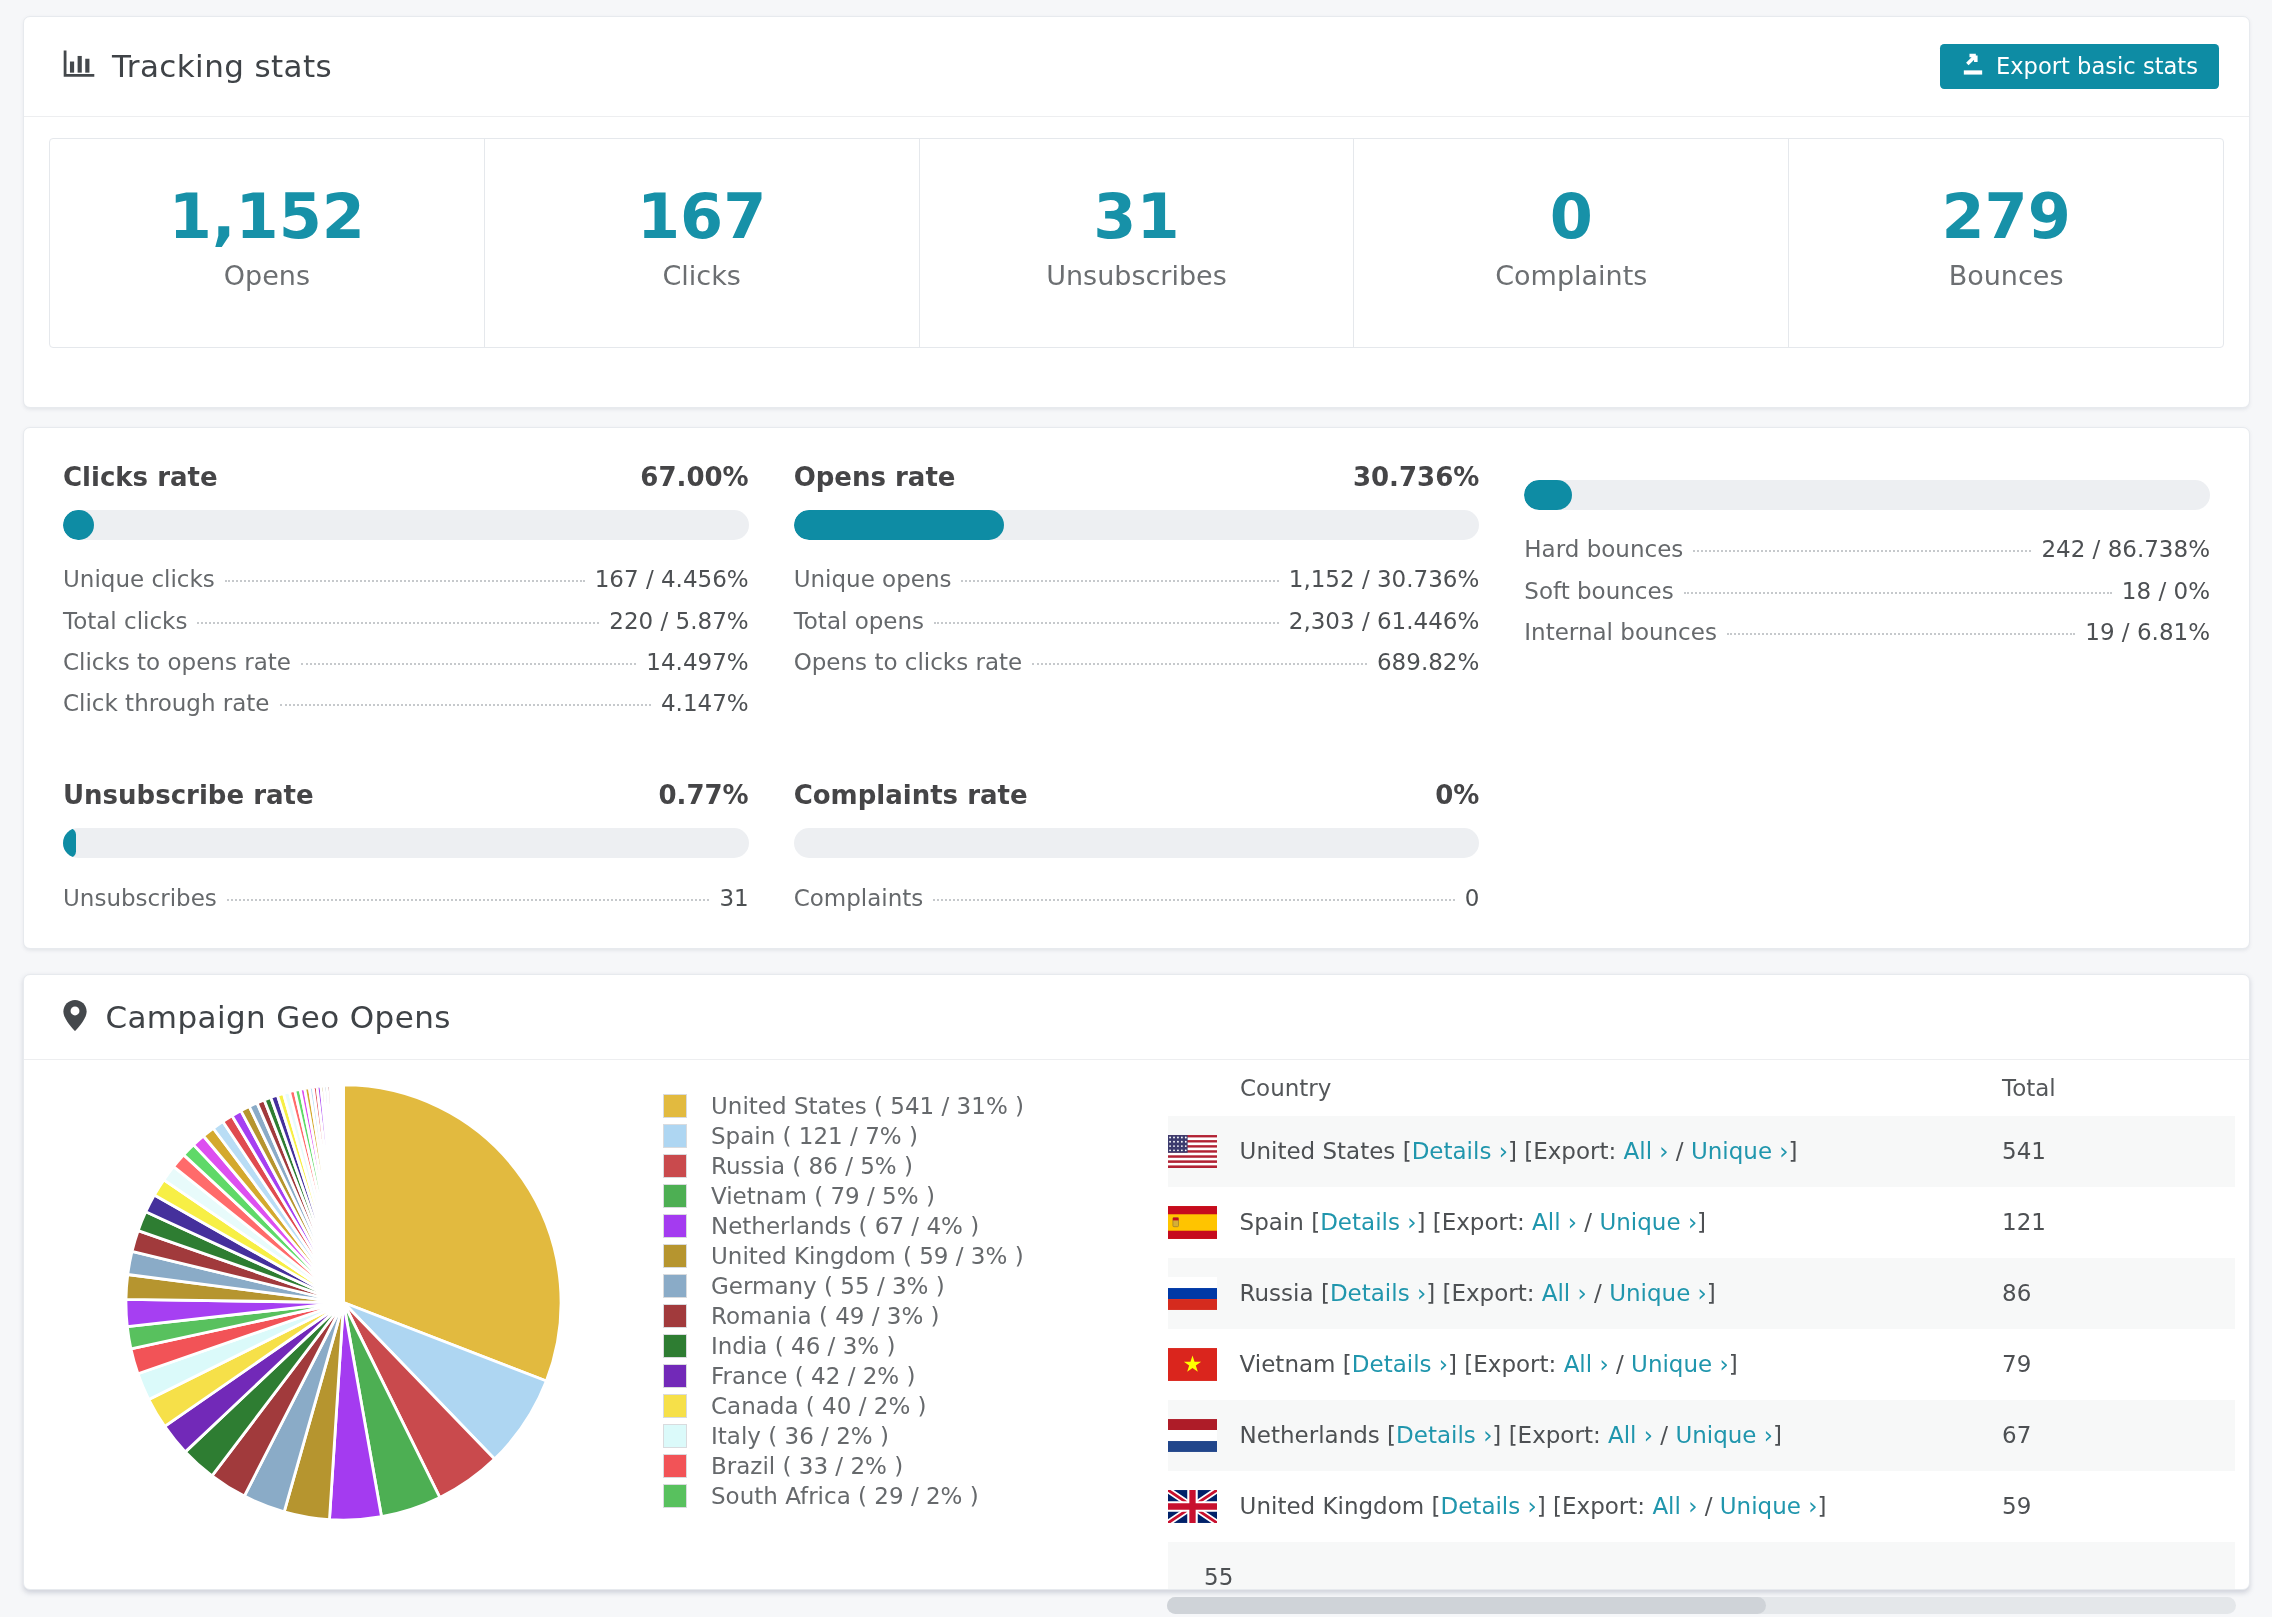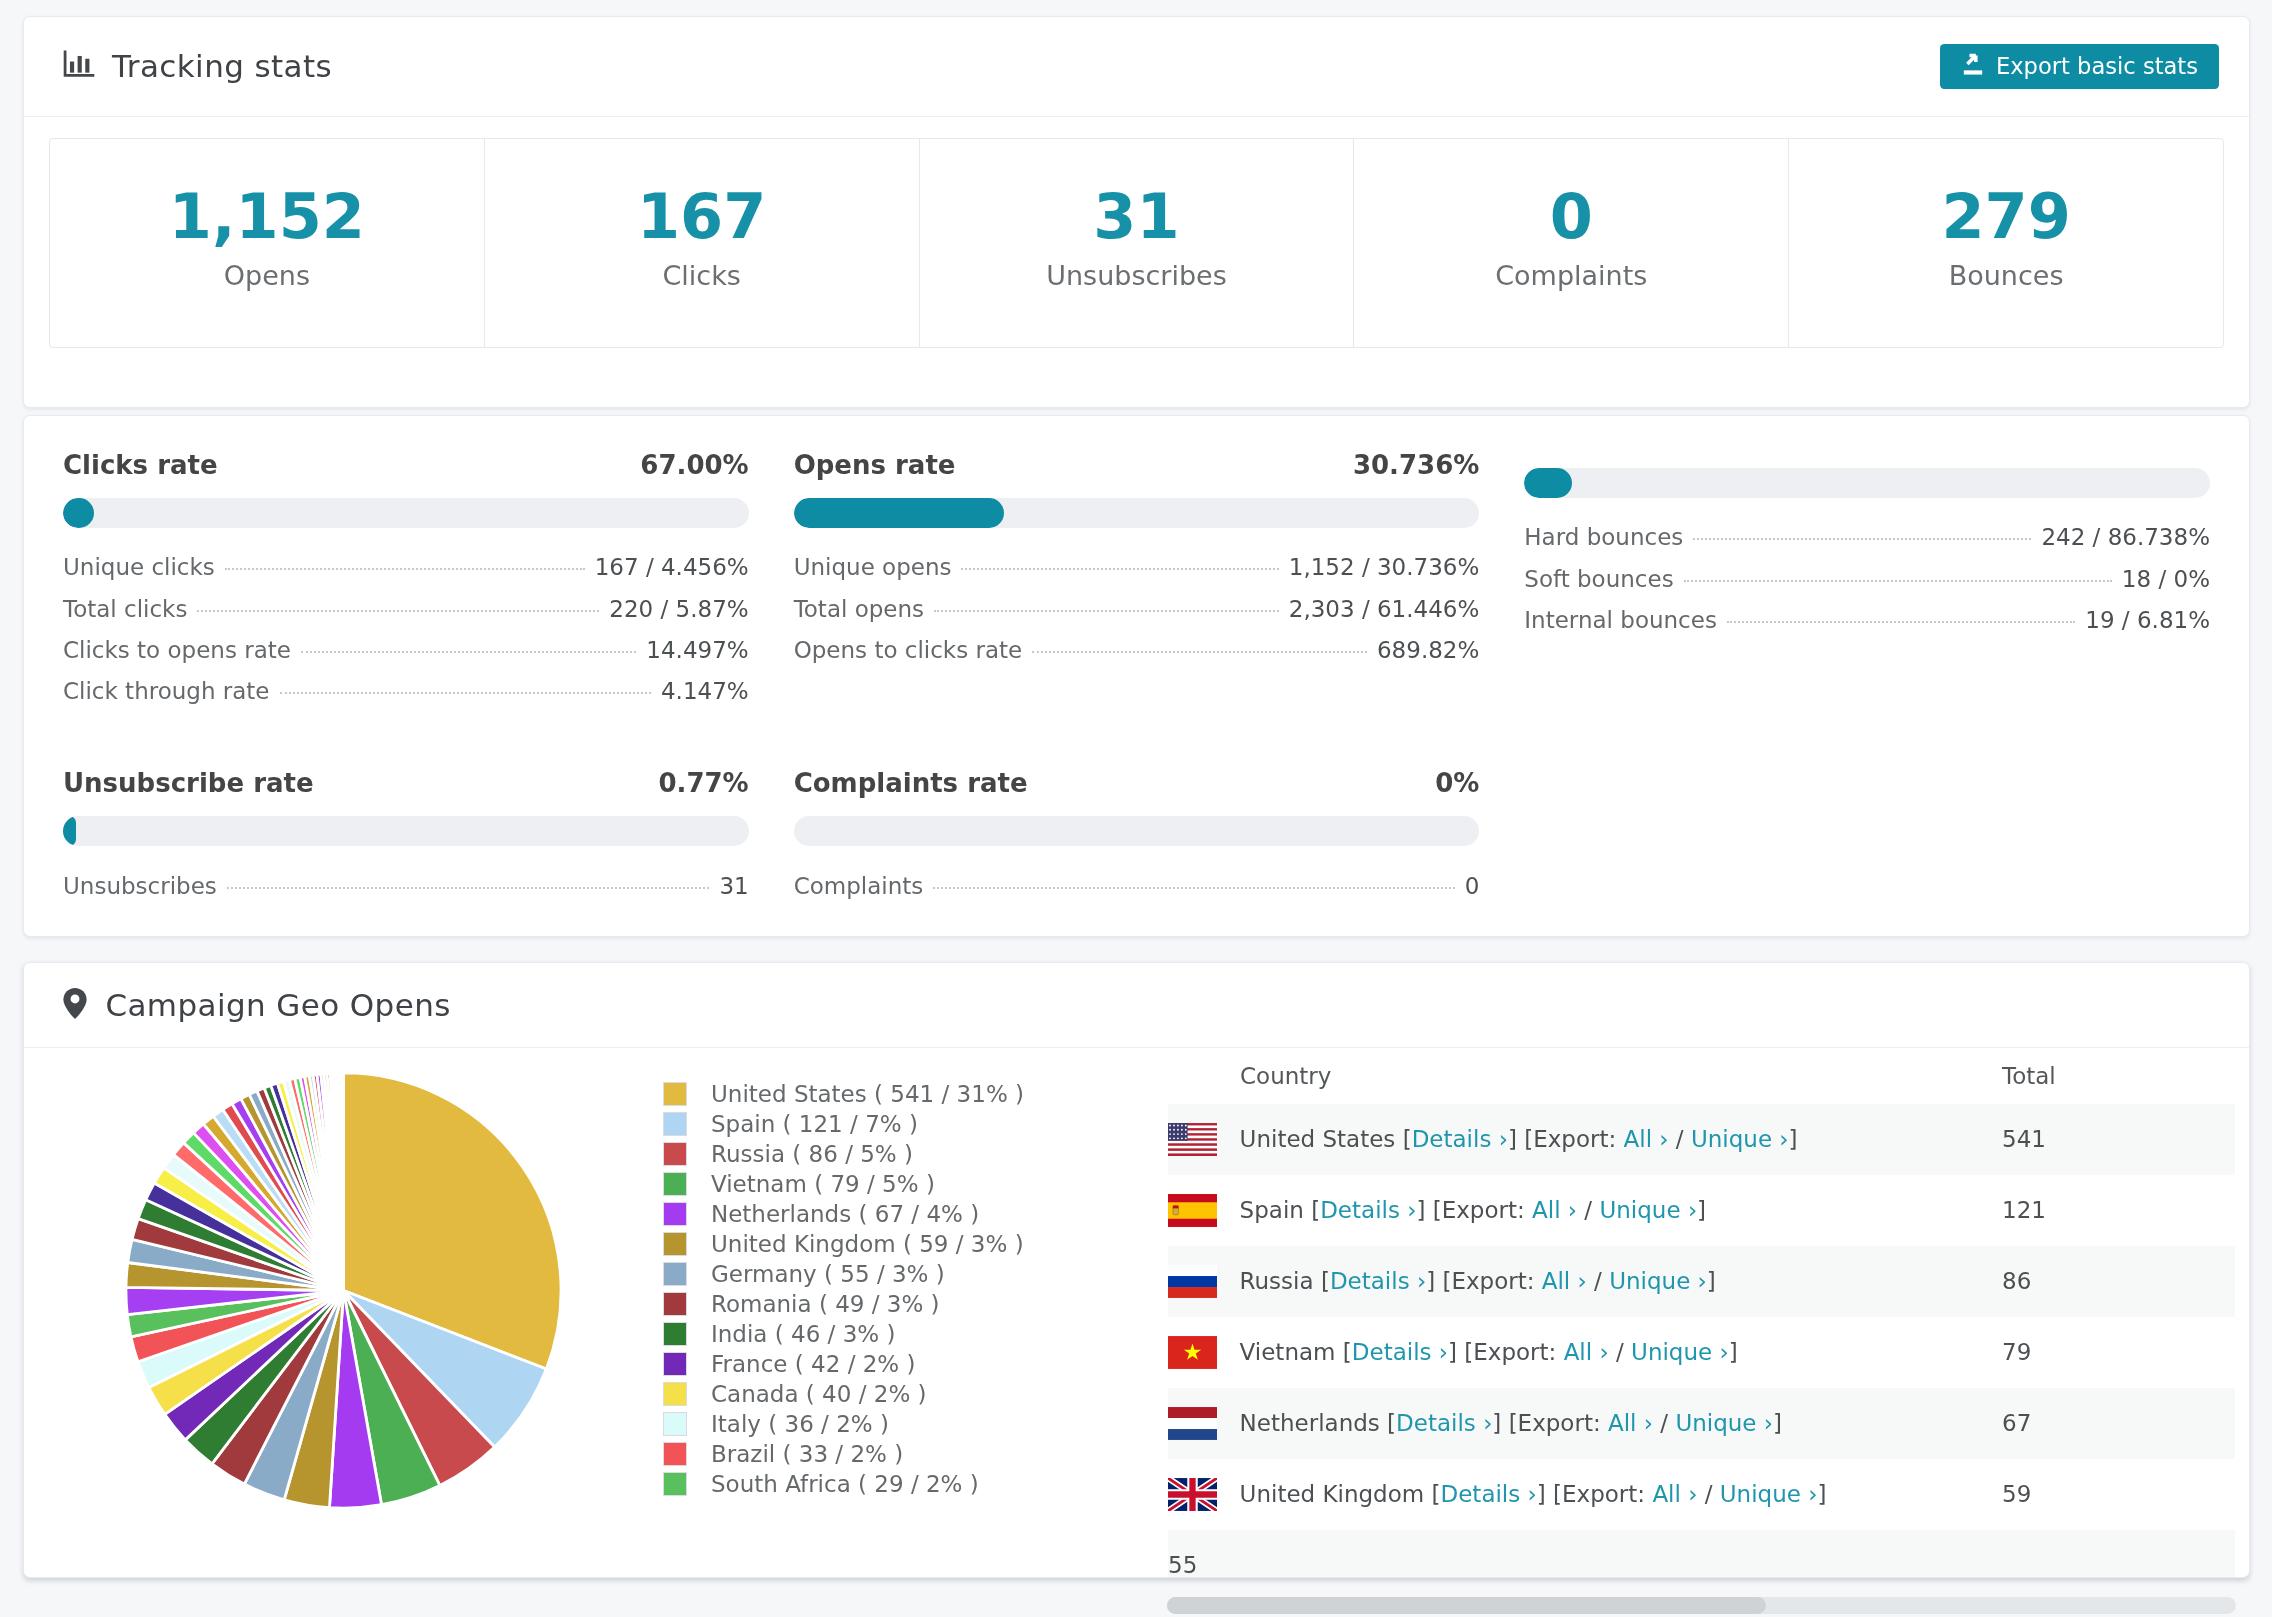--- a/index.html
+++ b/index.html
@@ -19,21 +19,21 @@
   .btn-export { display:flex; align-items:center; gap:11.3px; background:#0e8ca4; color:#fff;
     border:none; border-radius:4.2px; height:45px; padding:0 21px; font-size:22.6px;
     font-family:inherit; cursor:pointer; }
   .stats-row { display:flex; margin:21px 25px 12px; border:0.7px solid #e5e8ec; border-radius:4px;align-items:center; }
   .stat-cell { flex:1; text-align:center; padding:45px 0 56px; border-right:0.7px solid #e5e8ec; }
   .stat-cell:last-child { border-right:none; }
   .stat-value { font-size:62px; font-weight:700; color:#1791a8; line-height:1.05; }
   .stat-label { font-size:27px; color:#6c6f72; margin-top:11.3px; }
 
   
-  .card-rates { height:522px; margin-top:7px; padding:34px 39px 0; }
+  .card-rates { height:522px; margin-top:19px; padding:34px 39px 0; }
   .rates-grid { display:grid; grid-template-columns:repeat(3,1fr); column-gap:45px; row-gap:49px; }
   .rate-head { display:flex; justify-content:space-between; align-items:baseline; }
   .rate-title,.rate-value { font-size:26px; font-weight:700; color:#454547; }
   .bar-track { height:30px; margin:18.4px 0 25.4px; background:#edeff2; border-radius:15px; overflow:hidden; }
   .bar-fill { height:100%; background:#0e8ca4; border-radius:15px; }
   .rate-row { display:flex; align-items:baseline; font-size:23px; line-height:28px; margin-bottom:13.4px; }
   .rl { color:#66696c; white-space:nowrap; }
   .rv { color:#4d5053; white-space:nowrap; }
   .dots { flex:1; border-bottom:2.1px dotted #c6c9cc; margin:0 10px; transform:translateY(-5px); }
 
@@ -49,21 +49,21 @@
   .legend-item { display:flex; align-items:center; height:30px; }
   .swatch { width:24px; height:24px; border:1.4px solid #d9dbde; margin-right:24px; flex:none; }
   .legend-text { font-size:23px; color:#66696c; white-space:nowrap; }
 
   .geo-table { flex:1; margin-right:14px; font-size:23px; color:#4d5053; }
   .g-header { display:flex; align-items:center; height:56px; color:#54575a; }
   .g-header .g-country { padding-left:72px; }
   .g-row { display:flex; align-items:center; height:71px; }
   .g-row.striped { background:#f7f8f8; }
   .g-country { flex:1; display:flex; align-items:center; min-width:0; }
-  .g-total { width:233px; flex:none; }
+  .g-total { width:233px; flex:none;margin-left:36px; }
   .flag { width:49px; height:33px; flex:none; margin-right:22.6px; line-height:0; }
   .flag svg { display:block; }
   .g-text { white-space:nowrap; }
   .lnk { color:#2096ad; text-decoration:none; cursor:pointer; }
 
   
   .hscroll-track { position:absolute; left:1167px; top:1597px; width:1069px; height:17px;
     border-radius:8.5px; background:#e4e7ea; }
   .hscroll-thumb { width:56%; height:100%; border-radius:8.5px; background:#cfd3d8; }
 

